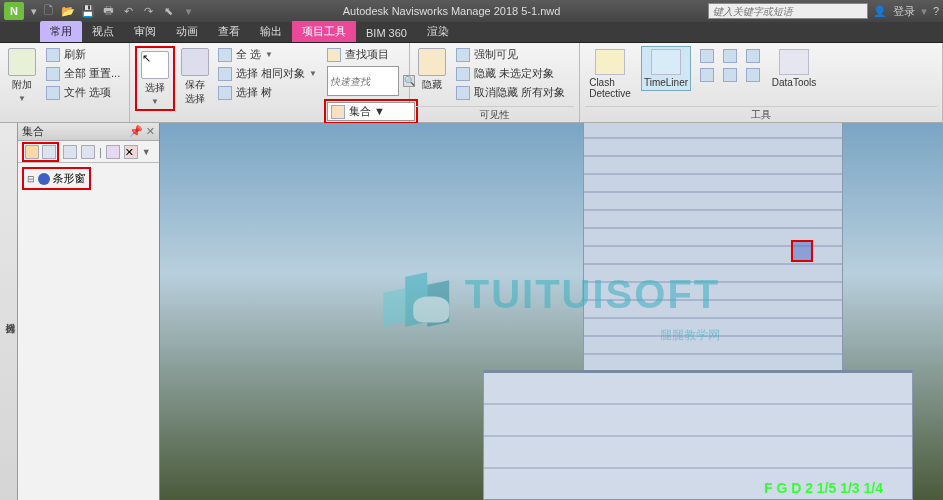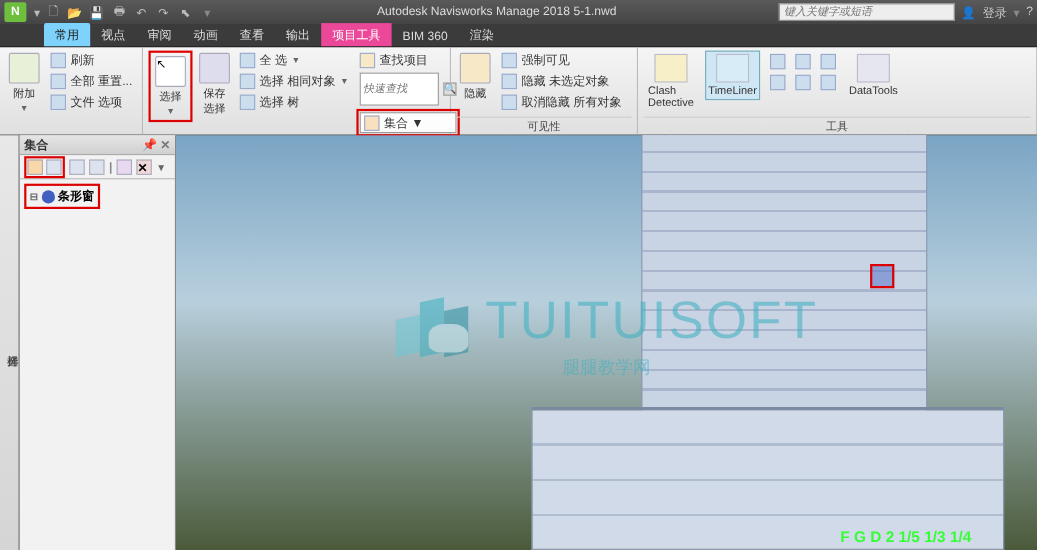--- a/index.html
+++ b/index.html
@@ -10,21 +10,21 @@
   .app-icon { width: 20px; height: 18px; background: #6fbf3f; color: #fff; font-weight: bold; display: flex; align-items: center; justify-content: center; margin-right: 4px; border-radius: 2px; }
   .qat { display: flex; gap: 6px; margin-left: 2px; }
   .qat span { width: 14px; height: 14px; display: flex; align-items: center; justify-content: center; color: #bbb; }
   .title-text { flex: 1; text-align: center; color: #ddd; font-size: 11px; }
   .search-box { width: 160px; height: 16px; background: #eee; border: 1px solid #888; font-size: 10px; color: #888; padding: 0 4px; font-style: italic; }
   .user-area { display: flex; align-items: center; gap: 6px; margin-left: 6px; color: #ccc; }
 
   
   .menubar { height: 21px; background: #3b3b3b; display: flex; align-items: flex-end; border-bottom: 1px solid #222; padding-left: 40px; }
   .tab { padding: 3px 10px; color: #ddd; font-size: 11px; }
-  .tab.active { background: #7dd3fc; color: #222; border-radius: 2px 2px 0 0; }
+  .tab.active { background: #c4b5fd; color: #222; border-radius: 2px 2px 0 0; }
   .tab.green { background: #ec4899; color: #fff; }
 
   
   .ribbon { height: 80px; background: linear-gradient(#f5f5f5,#e0e0e0); display: flex; border-bottom: 1px solid #aaa; }
   .panel { border-right: 1px solid #bbb; padding: 3px 5px 0 5px; display: flex; flex-direction: column; }
   .panel-body { flex: 1; display: flex; align-items: flex-start; gap: 4px; }
   .panel-title { height: 16px; text-align: center; color: #444; font-size: 10px; border-top: 1px solid #ccc; padding-top: 1px;}
   .bigbtn { width: 34px; display: flex; flex-direction: column; align-items: center; gap: 2px; padding: 2px; }
   .bigbtn .icon { width: 28px; height: 28px; background: #dde; border: 1px solid #aab; border-radius: 2px; }
   .bigbtn .label { font-size: 10px; text-align: left; color: #333; }
@@ -36,21 +36,21 @@
   .quick-search { width: 72px; height: 30px; border: 1px solid #999; background: #fff; font-size: 10px; color: #888; font-style: italic; padding: 0 2px; }
   .collections { font-size: 10px; border: 1px solid #999; padding: 1px 3px; background: #fdfdfd; }
   .toolbtn { width: 50px; display: flex; flex-direction: column; align-items: center; padding: 2px 4px; border: 1px solid transparent; }
   .toolbtn.active { background: #cfe6f5; border: 1px solid #7ab; }
   .toolbtn .icon { width: 30px; height: 26px; background: #e6e6f0; border: 1px solid #bbc; }
   .toolbtn .label { font-size: 10px; color: #333; margin-top: 2px;}
 
   
   .workspace { position: absolute; top: 123px; left: 0; right: 0; bottom: 0; display: flex; }
   .side-tab { width: 18px; background: linear-gradient(#e8e8e8,#d5d5d5); border-right: 1px solid #999; writing-mode: vertical-rl; text-align: center; padding-top: 6px; font-size: 10px; color: #444; }
-  .side-panel { width: 142px; background: #f2f2f2; border-right: 1px solid #888; font-weight: bold; }
+  .side-panel { width: 142px; background: #f2f2f2; border-right: 1px solid #888; }
   .sp-header { height: 18px; background: linear-gradient(#e5e5e5,#d0d0d0); display: flex; align-items: center; padding: 0 4px; font-size: 10px; color: #333; border-bottom: 1px solid #aaa;}
   .sp-toolbar { height: 22px; border-bottom: 1px solid #bbb; display: flex; align-items: center; gap: 4px; padding: 0 4px; }
   .sp-toolbar .hlbox { display: flex; gap: 3px; }
   .sp-toolbar .ticon { width: 14px; height: 14px; background: #dde3ee; border: 1px solid #aab; }
   .tree { padding: 4px; }
   .tree-item { display: flex; align-items: center; gap: 3px; font-size: 10px; padding: 1px 2px;}
   .viewport { flex: 1; background: linear-gradient(#7aa5c4 0%, #b8cfdd 40%, #4a5a3a 100%); position: relative; overflow: hidden; }
   .building { position: absolute; right: 30px; bottom: 0; width: 430px; height: 380px; }
   .upper { position: absolute; left: 100px; top: 0; width: 260px; height: 280px; background: repeating-linear-gradient(#c8d3e3 0 16px,#a8b5cc 16px 18px), repeating-linear-gradient(90deg,#c8d3e3 0 20px,#a8b5cc 20px 22px); border: 1px solid #8a98b0;}
   .base { position: absolute; left: 0; bottom: 0; width: 430px; height: 130px; background: repeating-linear-gradient(#d0dae8 0 30px,#b0bccf 30px 32px); border: 1px solid #8a98b0; border-top: 3px solid #7a8aa0;}
@@ -58,22 +58,22 @@
   .ground-labels { position: absolute; bottom: 4px; right: 60px; color: #3f3; font-size: 14px; font-weight: bold; }
 
   
   .watermark { position: absolute; left: 50%; top: 48%; transform: translate(-50%,-50%); text-align: center; pointer-events: none; opacity: 0.55; }
   .wm-logo { display: flex; align-items: center; gap: 12px; }
   .wm-icon { width: 70px; height: 60px; position: relative; }
   .wm-icon .b1{position:absolute;left:0;bottom:0;width:22px;height:34px;background:#6cc8d3;transform:skewY(-12deg);}
   .wm-icon .b2{position:absolute;left:22px;bottom:0;width:22px;height:50px;background:#3ab0c0;transform:skewY(-12deg);}
   .wm-icon .b3{position:absolute;left:44px;bottom:0;width:22px;height:42px;background:#2a8fa0;transform:skewY(-12deg);}
   .wm-ele{position:absolute;left:30px;bottom:2px;width:36px;height:26px;background:#bde0e6;border-radius:40% 40% 30% 30%;}
-  .wm-text { font-size: 48px; font-weight: normal; color: #3ab0c0; letter-spacing: 2px;}
-  .wm-sub { font-size: 16px; color: #3ab0c0; margin-top: 2px;}
+  .wm-text { font-size: 40px; font-weight: bold; color: #3ab0c0; letter-spacing: 2px;}
+  .wm-sub { font-size: 12px; color: #3ab0c0; margin-top: 2px; text-align: right;}
 </style>
 </head>
 <body>
 
 <div class="titlebar">
   <div class="app-icon">N</div>
   <span style="color:#bbb;margin:0 3px">▾</span>
   <div class="qat">
     <span>🗋</span>
     <span>📂</span>

